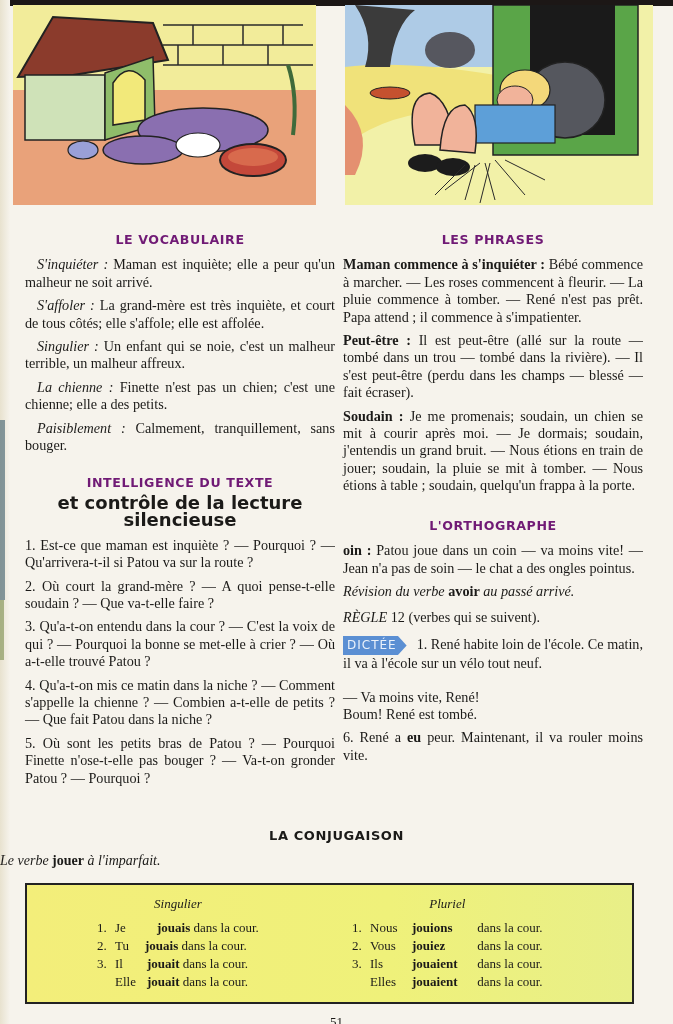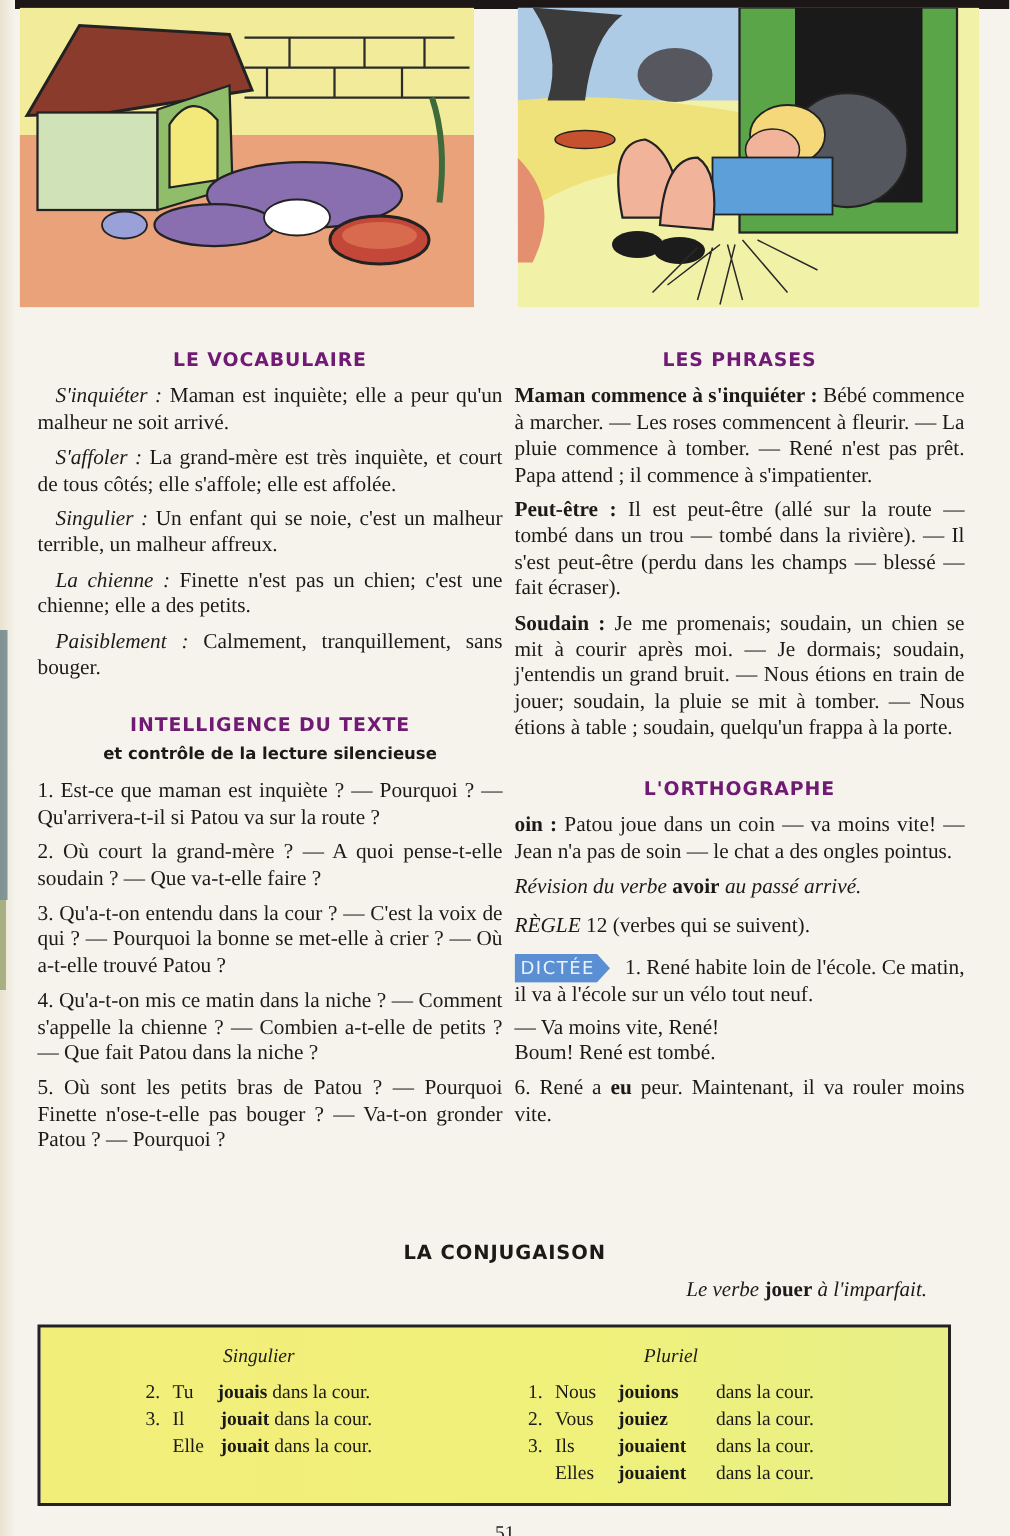--- a/index.html
+++ b/index.html
@@ -26,41 +26,41 @@
 
   
   .col { position: absolute; top: 231px; width: 310px; font-size: 14.2px; line-height: 17.4px; }
   .col-left { left: 25px; }
   .col-right { left: 343px; width: 300px; }
   .sec-title {
     font-family: "DejaVu Sans", sans-serif; font-weight: bold; font-size: 12.6px;
     letter-spacing: 0.6px; text-align: center; margin: 0 0 8px 0; color:#701a75;
   }
   .sec-sub {
-    font-family: "DejaVu Sans", sans-serif; font-weight: bold; font-size: 11px;
+    font-family: "DejaVu Sans", sans-serif; font-weight: bold; font-size: 18px;
     text-align: center; margin: -6px 0 8px 0;
   }
   p.entry { margin: 0 0 6px 0; text-align: justify; }
   .term-i { font-style: italic; margin-left: 12px; }
   .term-b { font-weight: bold; }
   .q { margin: 0 0 6px 0; text-align: justify; }
   .dictee-badge {
     display: inline-block; background: #5b8fd3; color: #eaf1fb;
     font-family: "DejaVu Sans", sans-serif; font-size: 12px; letter-spacing: 1px;
     padding: 1px 10px 1px 4px; margin-right: 10px; position: relative;
     clip-path: polygon(0 0, 86% 0, 100% 50%, 86% 100%, 0 100%);
   }
 
   
   .conj-title {
     position: absolute; left: 0; width: 673px; top: 828px; text-align: center;
     font-family: "DejaVu Sans", sans-serif; font-weight: bold; font-size: 13px; letter-spacing: 0.6px;
   }
   .conj-sub {
-    position: absolute; left: 0; width: 618px; top: 853px; text-align: right;
+    position: absolute; left: 0; width: 618px; top: 853px; text-align: left;
     font-size: 14px; font-style: italic;
   }
   .conj-sub b { font-style: normal; }
   .conj-box {
     position: absolute; left: 25px; top: 883px; width: 609px; height: 121px;
     border: 2px solid #222; background: linear-gradient(to right, #f3ee7a, #eff17a 60%, #e8ef88);
     box-sizing: border-box;
   }
   .conj-col { position: absolute; top: 10px; font-size: 13px; line-height: 18px; }
   .conj-col.sing { left: 70px; }
@@ -157,32 +157,33 @@
     <p class="entry"><span class="term-b">Maman commence à s'inquiéter :</span><span> Bébé commence à marcher. — Les roses commencent à fleurir. — La pluie commence à tomber. — René n'est pas prêt. Papa attend ; il commence à s'impatienter.</span></p>
     <p class="entry"><span class="term-b">Peut-être :</span><span> Il est peut-être (allé sur la route — tombé dans un trou — tombé dans la rivière). — Il s'est peut-être (perdu dans les champs — blessé — fait écraser).</span></p>
     <p class="entry"><span class="term-b">Soudain :</span><span> Je me promenais; soudain, un chien se mit à courir après moi. — Je dormais; soudain, j'entendis un grand bruit. — Nous étions en train de jouer; soudain, la pluie se mit à tomber. — Nous étions à table ; soudain, quelqu'un frappa à la porte.</span></p>
   </div>
 
   <div style="height:16px"></div>
   <div class="sec-title">L'ORTHOGRAPHE</div>
   <p class="entry"><span class="term-b">oin :</span><span> Patou joue dans un coin — va moins vite! — Jean n'a pas de soin — le chat a des ongles pointus.</span></p>
   <p class="entry" style="margin-top:4px"><i>Révision du verbe </i><b>avoir</b><i> au passé arrivé.</i></p>
   <p class="entry" style="margin-top:9px"><i>RÈGLE</i><span> 12 (verbes qui se suivent).</span></p>
-  <p class="entry" style="margin-top:9px; margin-bottom:4px"><span class="dictee-badge">DICTÉE</span><span>1. René habite loin de l'école. Ce matin, il va à l'école sur un vélo tout neuf.</span></p>
+  <p class="entry" style="margin-top:9px; margin-bottom:16px"><span class="dictee-badge">DICTÉE</span><span>1. René habite loin de l'école. Ce matin, il va à l'école sur un vélo tout neuf.</span></p>
   <p class="entry" style="margin:0">— Va moins vite, René!</p>
   <p class="entry">Boum! René est tombé.</p>
   <p class="entry"><span>6. René a </span><b>eu</b><span> peur. Maintenant, il va rouler moins vite.</span></p>
 </div>
 
 <div class="conj-title">LA CONJUGAISON</div>
 <div class="conj-sub"><span>Le verbe </span><b>jouer</b><span> à l'imparfait.</span></div>
 
 <div class="conj-box">
   <div class="conj-col sing">
     <div class="conj-head">Singulier</div>
+    <div class="conj-row"><span class="num">1.</span><span class="pron" style="width:42px">Je</span><b>jouais</b> <span>dans la cour.</span></div>
     <div class="conj-row"><span class="num">2.</span><span class="pron" style="width:30px">Tu</span><b>jouais</b> <span>dans la cour.</span></div>
     <div class="conj-row"><span class="num">3.</span><span class="pron" style="width:32px">Il</span><b>jouait</b> <span>dans la cour.</span></div>
     <div class="conj-row"><span class="num"></span><span class="pron" style="width:32px">Elle</span><b>jouait</b> <span>dans la cour.</span></div>
   </div>
   <div class="conj-col plur">
     <div class="conj-head">Pluriel</div>
     <div class="conj-row"><span class="num">1.</span><span class="pron" style="width:42px">Nous</span><b style="display:inline-block;width:62px">jouions</b> <span>dans la cour.</span></div>
     <div class="conj-row"><span class="num">2.</span><span class="pron" style="width:42px">Vous</span><b style="display:inline-block;width:62px">jouiez</b> <span>dans la cour.</span></div>
     <div class="conj-row"><span class="num">3.</span><span class="pron" style="width:42px">Ils</span><b style="display:inline-block;width:62px">jouaient</b> <span>dans la cour.</span></div>
     <div class="conj-row"><span class="num"></span><span class="pron" style="width:42px">Elles</span><b style="display:inline-block;width:62px">jouaient</b> <span>dans la cour.</span></div>

